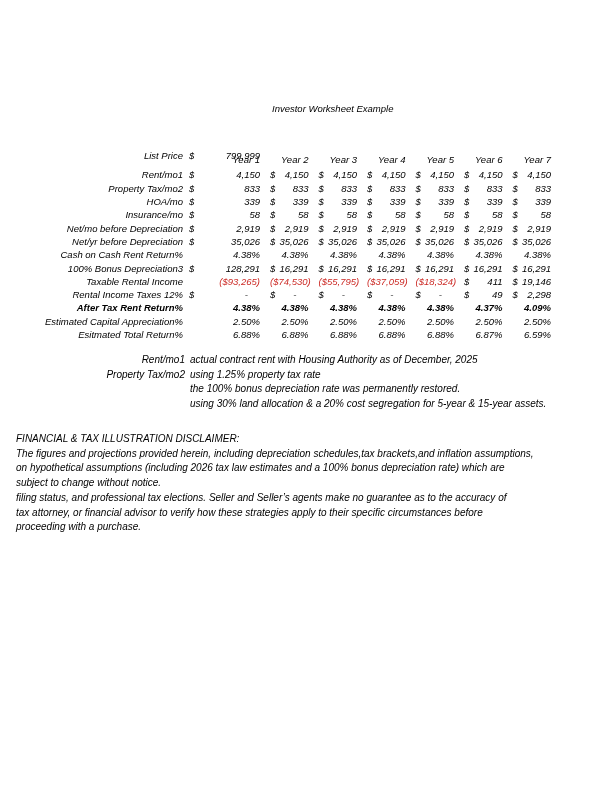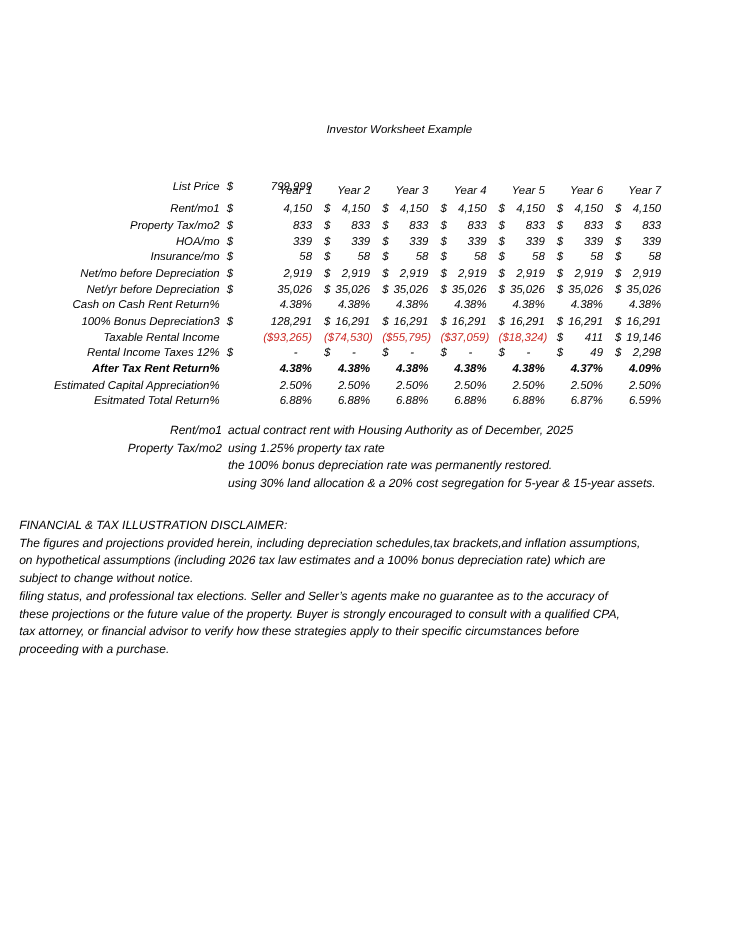--- a/index.html
+++ b/index.html
@@ -496,16 +496,15 @@
     <div class="fn-text">using 30% land allocation &amp; a 20% cost segregation for 5-year &amp; 15-year assets.</div>
   </div>
 </div>
 
 <div class="abs" id="disclaimer">
   <div class="disc-line">FINANCIAL &amp; TAX ILLUSTRATION DISCLAIMER:</div>
   <div class="disc-line">The figures and projections provided herein, including depreciation schedules,tax brackets,and inflation assumptions,</div>
   <div class="disc-line">on hypothetical assumptions (including 2026 tax law estimates and a 100% bonus depreciation rate) which are</div>
   <div class="disc-line">subject to change without notice.</div>
   <div class="disc-line">filing status, and professional tax elections. Seller and Seller’s agents make no guarantee as to the accuracy of</div>
-  <div class="disc-line">these projections or the future value of the property. Buyer is strongly encouraged to consult with a qualified CPA,</div>
   <div class="disc-line">tax attorney, or financial advisor to verify how these strategies apply to their specific circumstances before</div>
   <div class="disc-line">proceeding with a purchase.</div>
 </div>
 
 </body></html>

